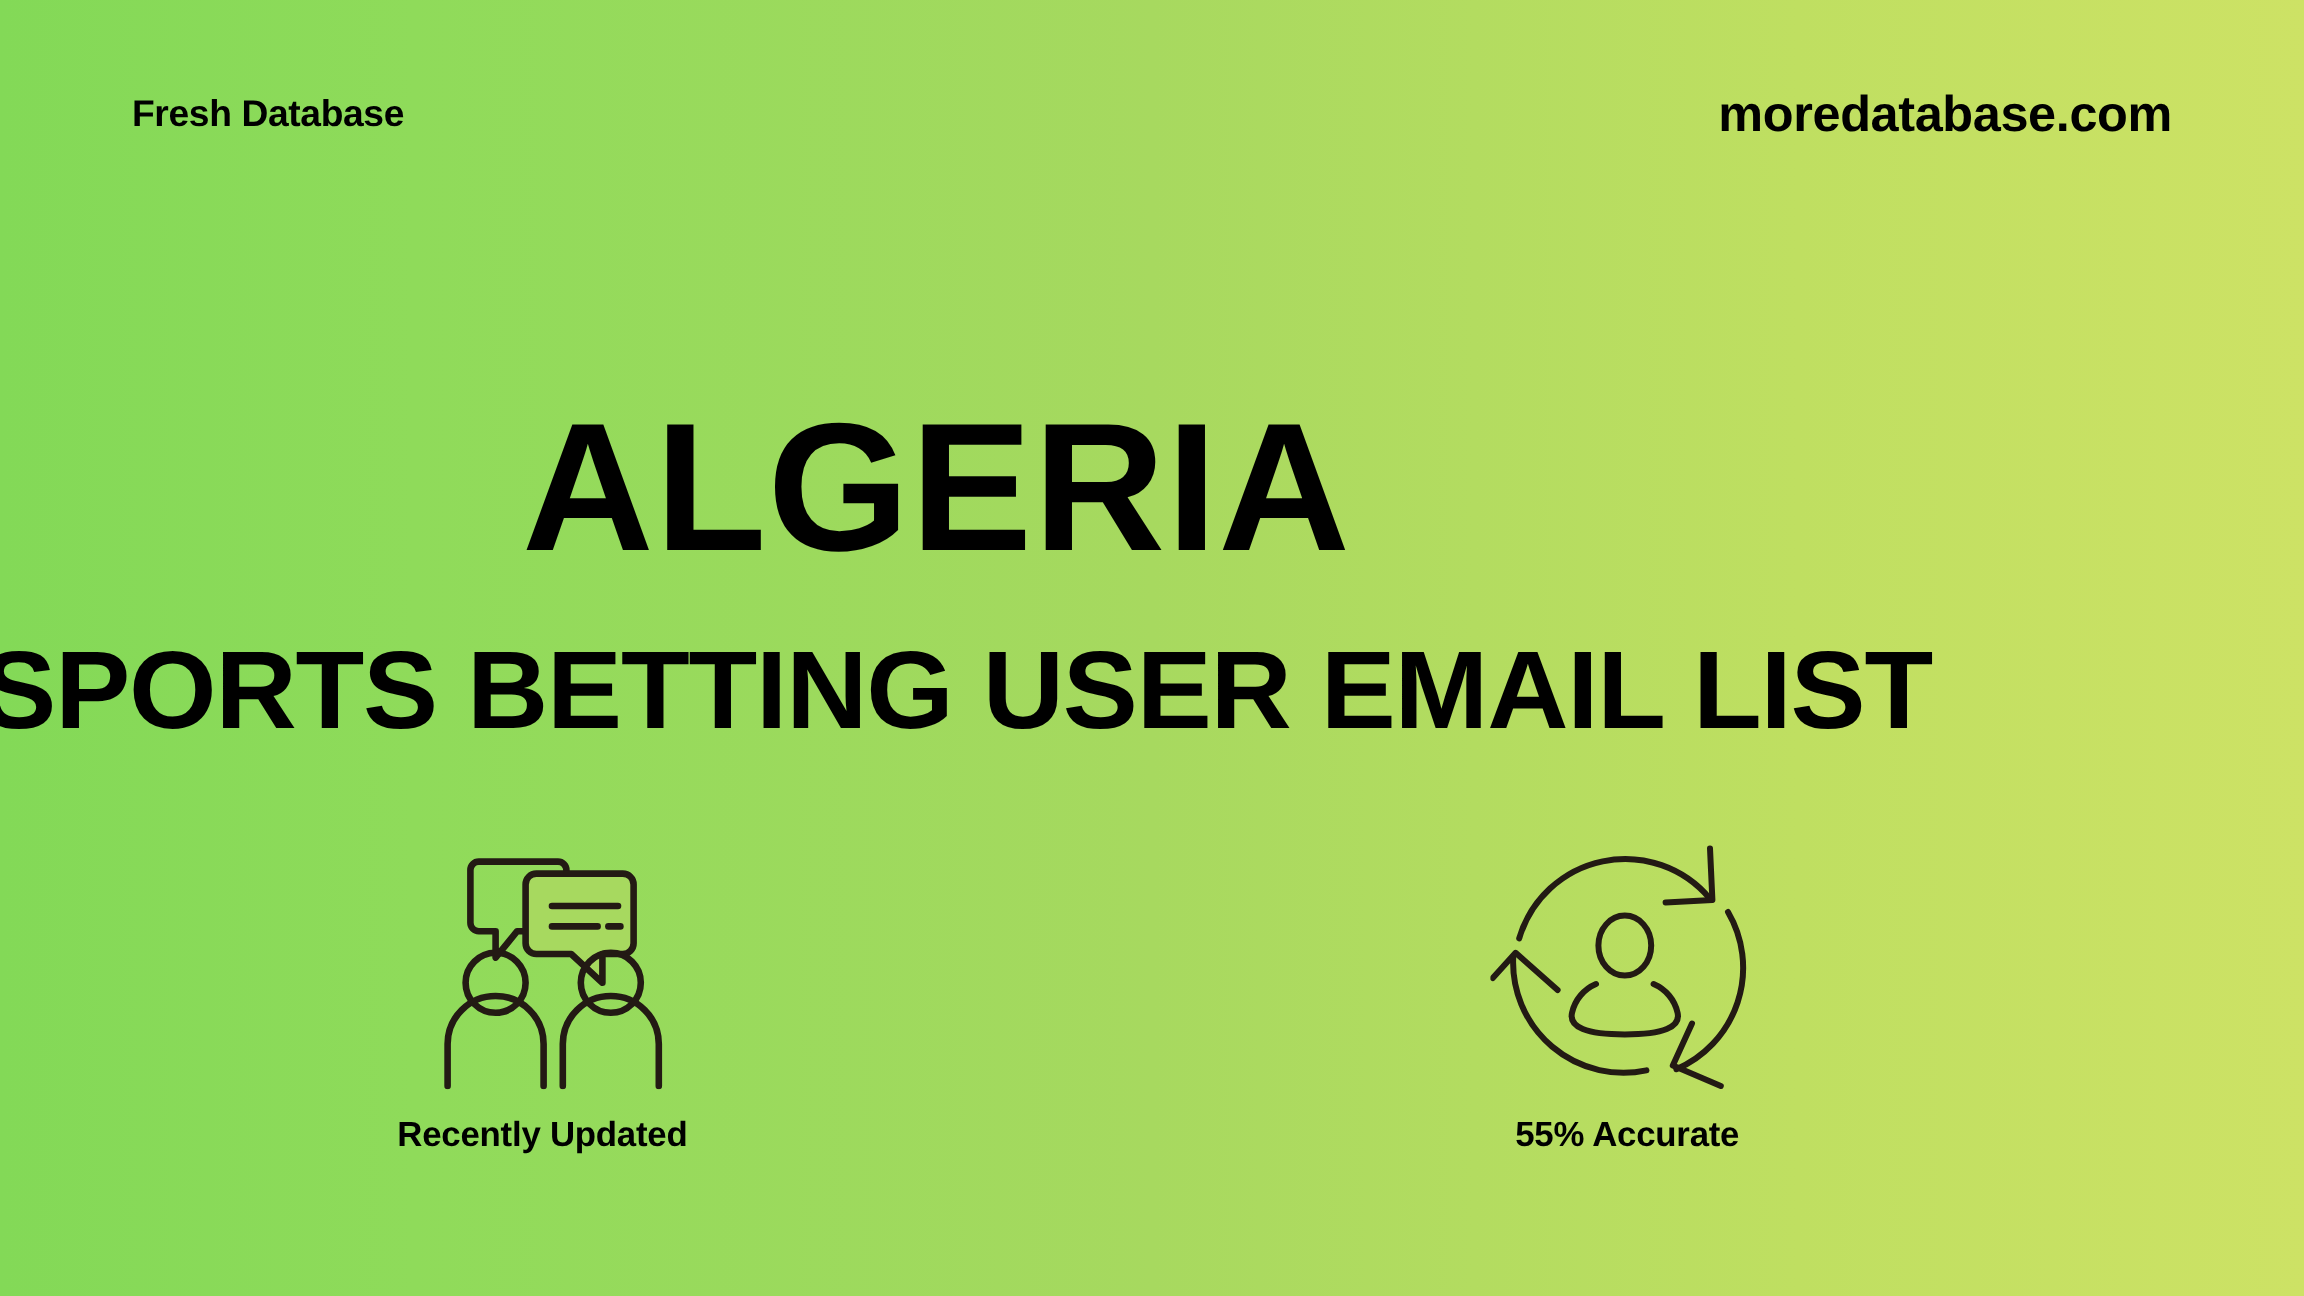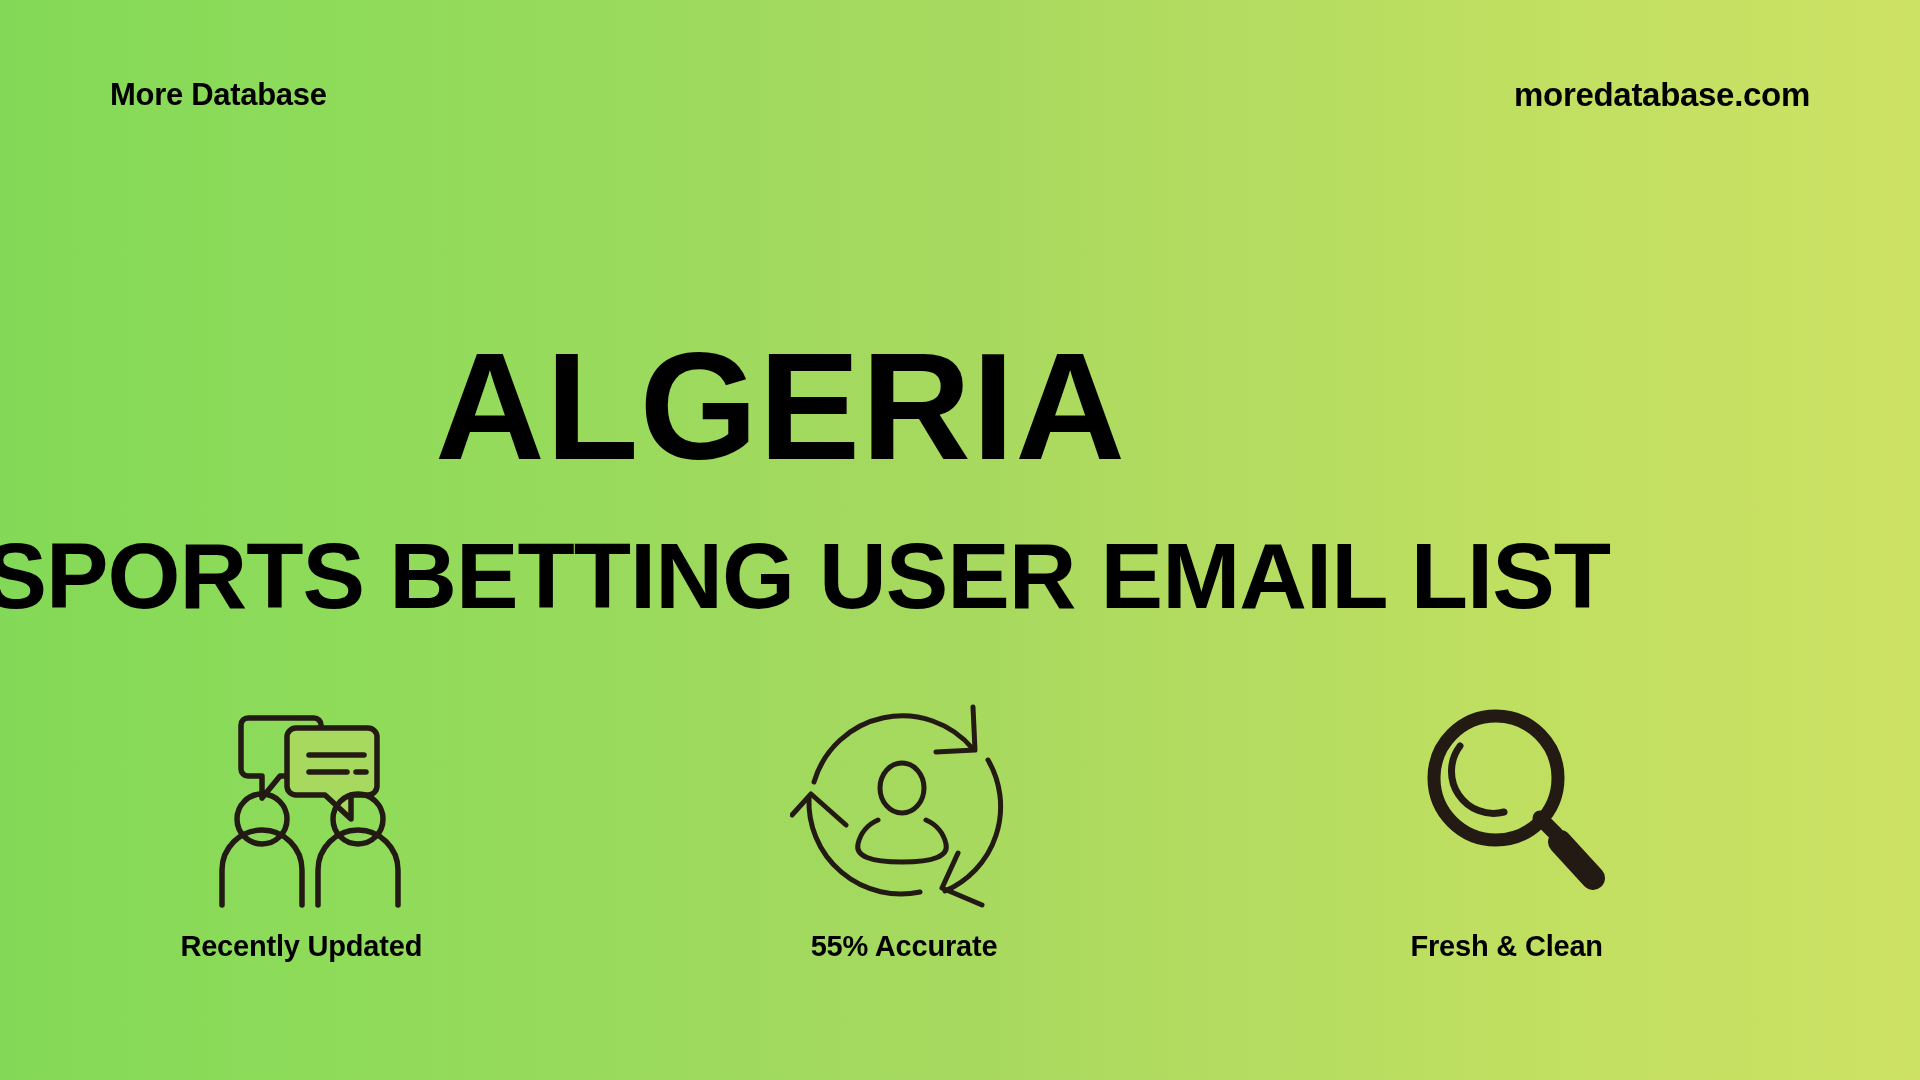--- a/index.html
+++ b/index.html
@@ -32,21 +32,21 @@
   }
 
   .brand-logo {
     font-size: 31px;
     font-weight: bold;
     letter-spacing: -0.3px;
     white-space: nowrap;
   }
 
   .site-url {
-    font-size: 33px;
+    font-size: 42px;
     font-weight: bold;
     letter-spacing: -0.3px;
     white-space: nowrap;
   }
 
   
   .hero {
     position: absolute;
     top: 330px;
     left: 0;
@@ -105,21 +105,21 @@
   }
 
   .f-chat   { margin-left: 18px; }
   .f-sync   { margin-left: -4px; }
   .f-search { margin-left: 12px; }
 </style>
 </head>
 <body>
 
 <div class="header">
-  <div class="brand-logo">More Database</div>
+  <div class="brand-logo">Fresh Database</div>
   <div class="site-url">moredatabase.com</div>
 </div>
 
 <div class="hero">
   <div class="hero-title">ALGERIA</div>
   <div class="hero-subtitle">SPORTS BETTING USER EMAIL LIST</div>
 </div>
 
 <div class="features">
 
@@ -159,29 +159,14 @@
         <path d="M2 125 L21 104 L56 135"></path>
 
         <ellipse cx="112" cy="98" rx="22" ry="25"></ellipse>
 
         <path d="M88 130 a34 34 0 0 0 -20 24 q-4 18 44 18 q48 0 44 -18 a34 34 0 0 0 -20 -24"></path>
       </svg>
     </div>
     <div class="feature-label">55% Accurate</div>
   </div>
 
-  <div class="feature">
-    <div class="feature-icon f-search">
-      <svg width="190" height="200" viewBox="0 0 190 200" fill="none" stroke="#231a14" stroke-linecap="round" stroke-linejoin="round">
-
-        <circle cx="78" cy="78" r="62" stroke-width="13"></circle>
-
-        <path d="M42 46 a42 42 0 0 0 44 66" stroke-width="7"></path>
-
-        <path d="M122 118 l16 16" stroke-width="15"></path>
-
-        <path d="M142 142 l33 36" stroke-width="24"></path>
-      </svg>
-    </div>
-    <div class="feature-label">Fresh &amp; Clean</div>
-  </div>
 
 </div>
 
 </body></html>

